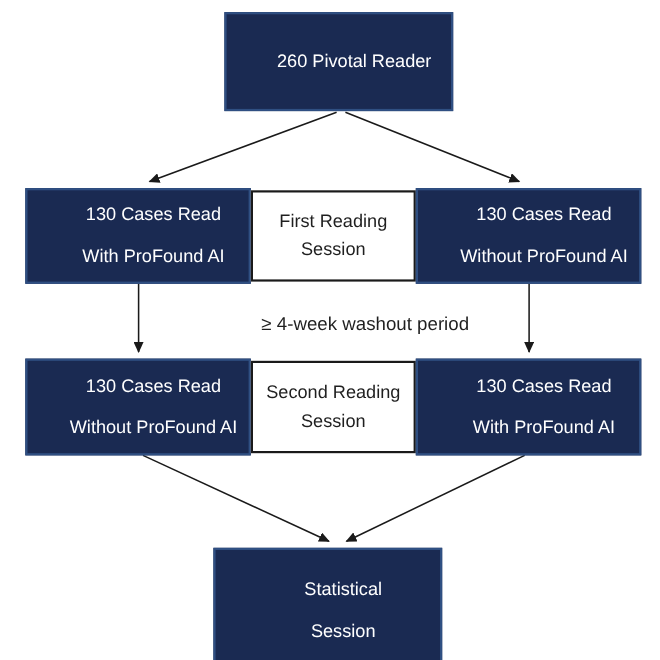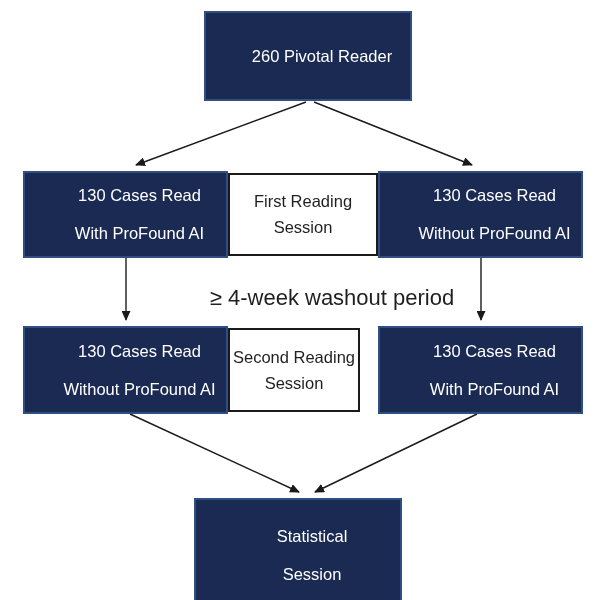--- a/index.html
+++ b/index.html
@@ -53,36 +53,36 @@
     font-size:16.5px;
     text-align:center;
     line-height:1.15;
   }
   .washout{
     position:absolute;
     left:202px;
     top:285px;
     width:260px;
     text-align:center;
-    font-size:22px;
+    font-size:17px;
     color:var(--session-box-text);
   }
   .arrows{
     position:absolute;
     left:0;top:0;
     width:600px;height:600px;
     pointer-events:none;
   }
   
   .pos-title   {left:204px; top:11px;  width:208px; height:90px;}
   .pos-s1-left {left:23px;  top:171px; width:205px; height:87px;}
   .pos-s1-mid  {left:228px; top:173px; width:150px; height:83px;}
   .pos-s1-right{left:378px; top:171px; width:205px; height:87px;}
   .pos-s2-left {left:23px;  top:326px; width:205px; height:88px;}
-  .pos-s2-mid  {left:228px; top:328px; width:132px; height:84px;}
+  .pos-s2-mid  {left:228px; top:328px; width:150px; height:84px;}
   .pos-s2-right{left:378px; top:326px; width:205px; height:88px;}
   .pos-result  {left:194px; top:498px; width:208px; height:114px;}
 </style>
 </head>
 <body>
 
 <div class="canvas">
 
   <svg class="arrows" viewBox="0 0 600 600">
     <defs>

